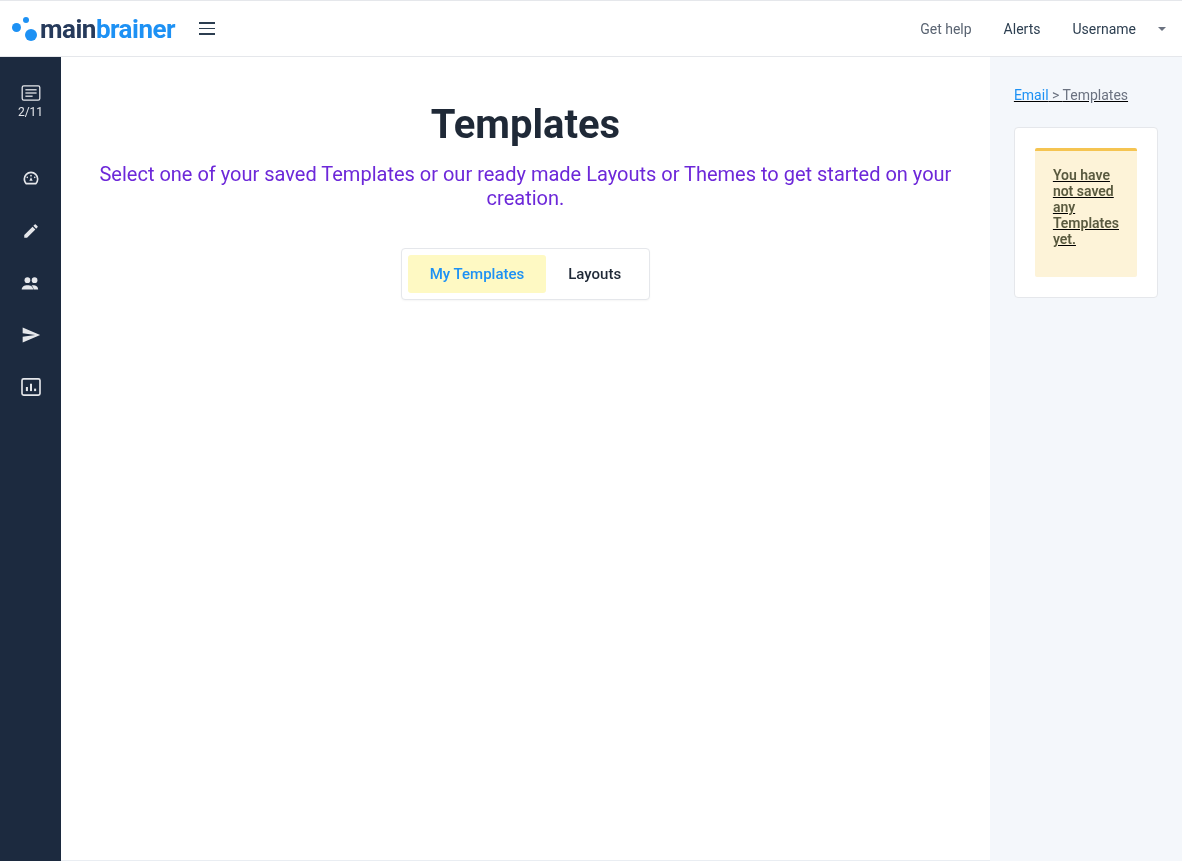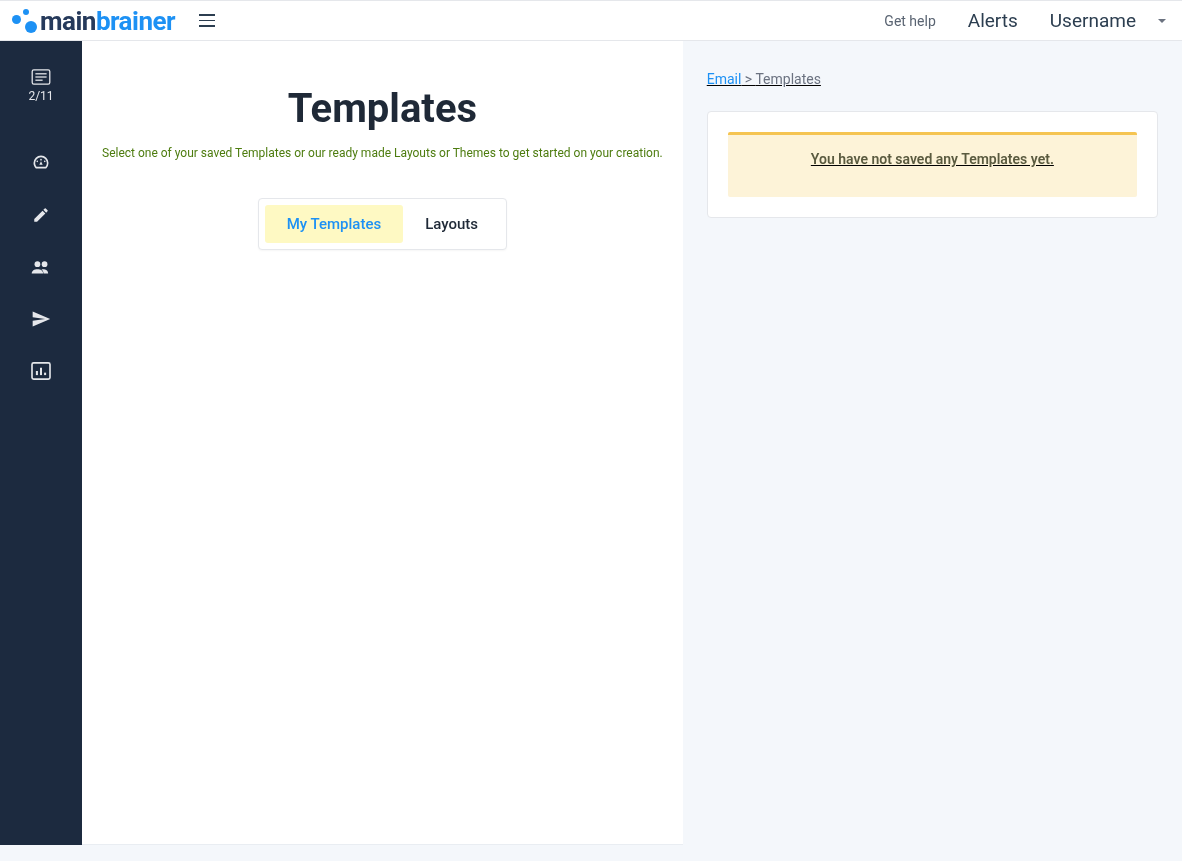--- a/index.html
+++ b/index.html
@@ -8,21 +8,21 @@
       box-sizing: border-box;
     }
     body {
       font-family: -apple-system, BlinkMacSystemFont, "Segoe UI", Roboto, "Helvetica Neue", Arial, sans-serif;
       background: #f4f7fb;
       width: 1182px;
       height: 861px;
       overflow: hidden;
     }
     .top-bar {
-      height: 41px;
+      height: 57px;
       background: #ffffff;
       border-top: 1px solid #e5e7eb;
       border-bottom: 1px solid #e5e7eb;
       display: flex;
       align-items: center;
       padding: 0 16px 0 10px;
     }
     .logo-wrapper {
       display: flex;
       align-items: center;
@@ -66,21 +66,21 @@
       height: 1.5px;
       background: #2c3e50;
     }
     .top-nav {
       margin-left: auto;
       display: flex;
       align-items: center;
       gap: 32px;
     }
     .top-nav-item {
-      font-size: 19px;
+      font-size: 14px;
       color: #2c3e50;
       cursor: pointer;
     }
     .top-nav-item.help {
       color: #5a6472;
       font-size: 14px;
       text-align: center;
     }
     .username-wrapper {
       display: flex;
@@ -93,21 +93,21 @@
       height: 0;
       border-left: 4px solid transparent;
       border-right: 4px solid transparent;
       border-top: 4px solid #6b7280;
     }
     .layout {
       display: flex;
       height: calc(861px - 57px);
     }
     .sidebar {
-      width: 82px;
+      width: 61px;
       background: #1c2a3f;
       display: flex;
       flex-direction: column;
       align-items: center;
       padding-top: 28px;
     }
     .sidebar-step {
       display: flex;
       flex-direction: column;
       align-items: center;
@@ -142,22 +142,22 @@
       text-align: center;
       border-bottom: 1px solid #e9edf2;
     }
     .hero-title {
       font-size: 40px;
       font-weight: 700;
       color: #1f2937;
       margin-bottom: 14px;
     }
     .hero-subtitle {
-      font-size: 12px;
-      color: #4d7c0f;
+      font-size: 20px;
+      color: #6d28d9;
       margin-bottom: 38px;
     }
     .tabs {
       display: inline-flex;
       background: #ffffff;
       border: 1px solid #e5e7eb;
       border-radius: 4px;
       padding: 6px;
       box-shadow: 0 1px 2px rgba(0,0,0,0.04);
     }
@@ -205,21 +205,20 @@
       background: #fdf3d8;
       border-top: 3px solid #f5c451;
       padding: 16px 18px 18px;
       border-radius: 2px;
     }
     .alert-title {
       font-size: 14px;
       font-weight: 600;
       color: #5a5a3f;
       margin-bottom: 12px;
-      text-align: center;
     }
     .alert-body {
       font-size: 14px;
       color: #6b6b4f;
       line-height: 1.45;
     }
   </style>
 </head>
 <body>
 

